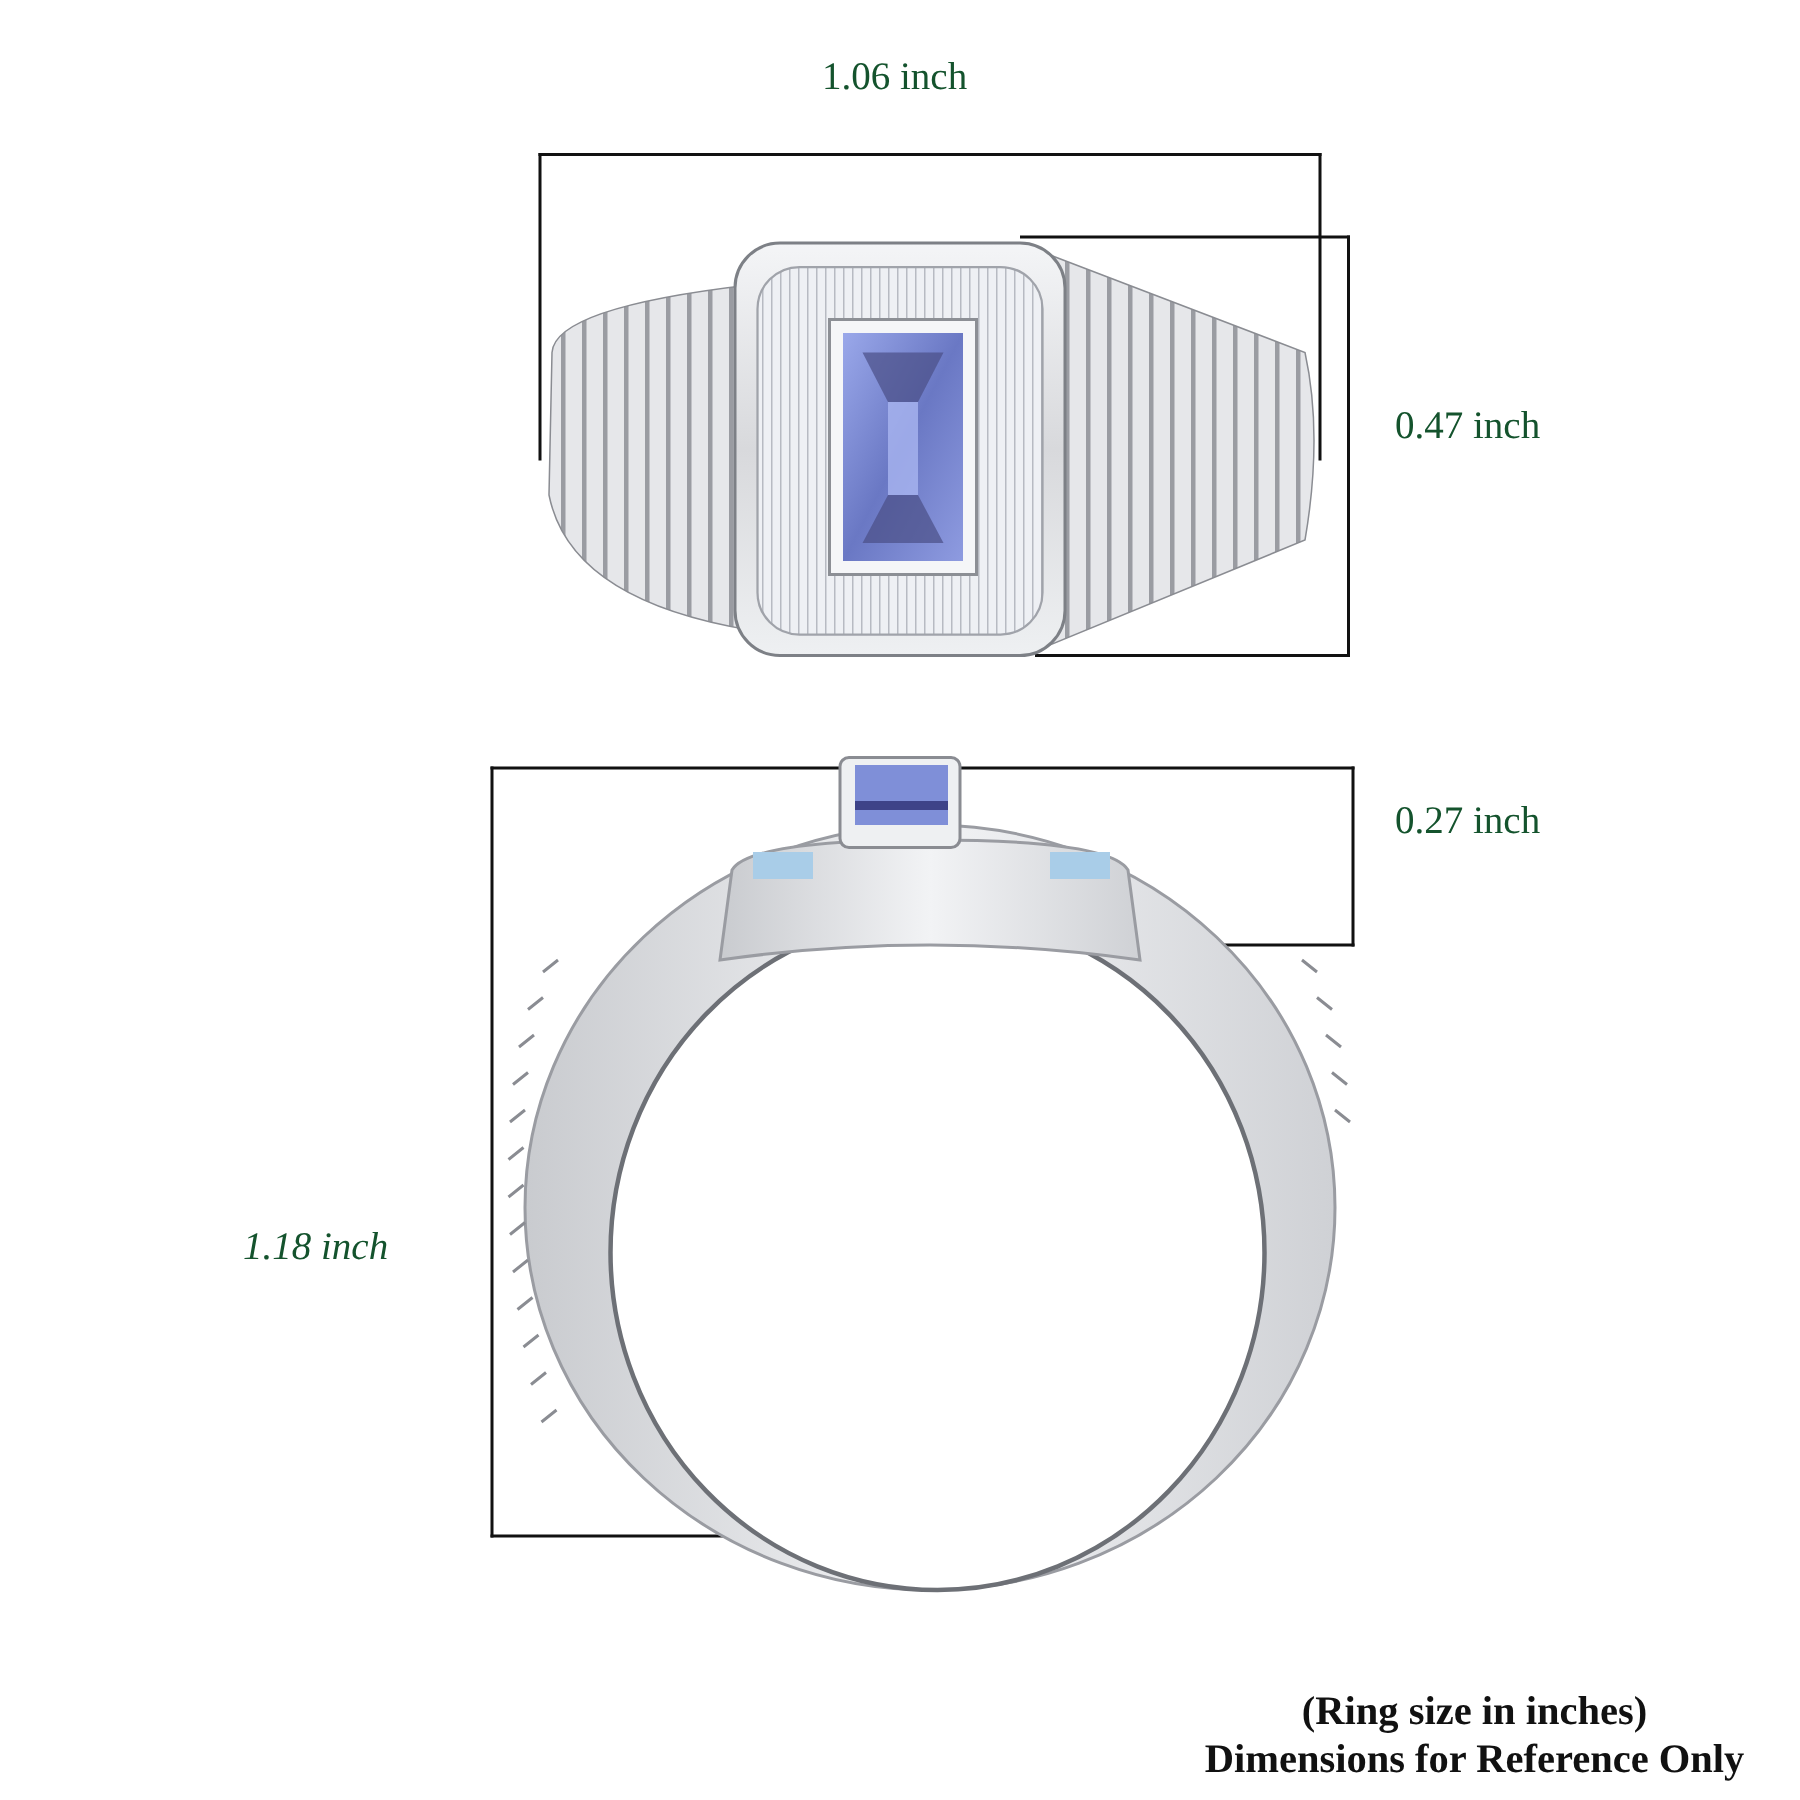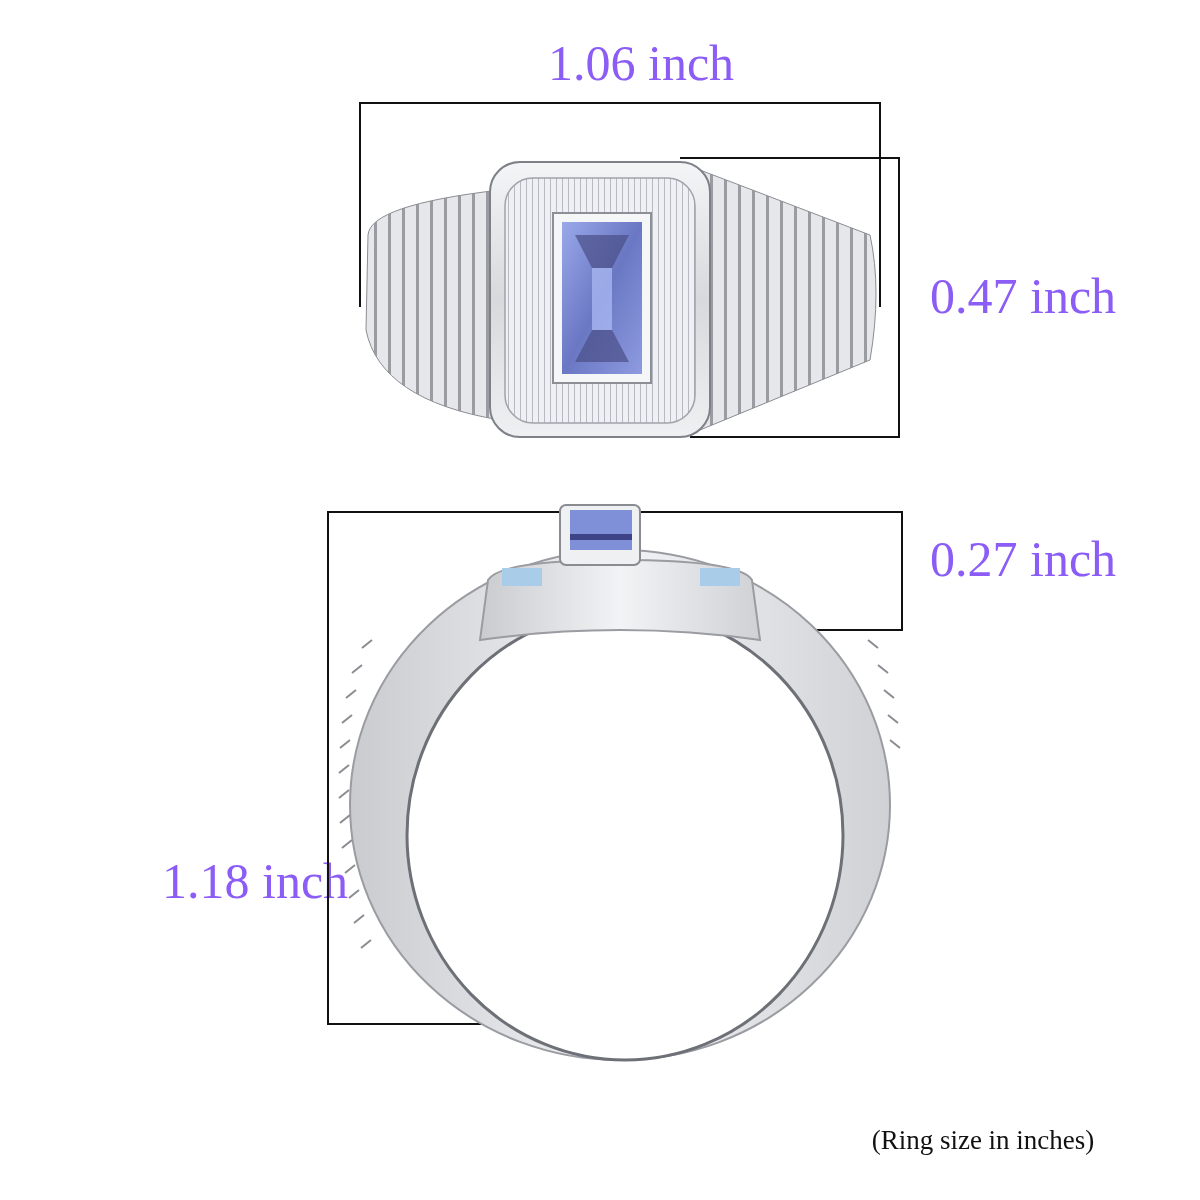--- a/index.html
+++ b/index.html
@@ -1,28 +1,28 @@
 <!DOCTYPE html>
 <html><head>
 <meta charset="utf-8">
 <style>
   html, body { margin:0; padding:0; background:#ffffff; }
   body { width:1200px; height:1200px; position:relative; overflow:hidden; font-family:"Liberation Serif", "DejaVu Serif", serif; color:#111; }
-  .label { position:absolute; font-size:50px; line-height:1; white-space:nowrap; color:#8b5cf6;text-align:right; }
+  .label { position:absolute; font-size:26px; line-height:1; white-space:nowrap; color:#14532d;text-align:right; }
   .line { position:absolute; background:#111; }
-  .note { position:absolute; right:12px; text-align:center; font-weight:normal; font-size:27px; line-height:32px; color:#111; }
+  .note { position:absolute; right:12px; text-align:center; font-weight:bold; font-size:27px; line-height:32px; color:#111; }
   svg { position:absolute; left:0; top:0; }
 </style>
 </head>
 <body>
 
 <div class="label" style="left:548px; top:38px;">1.06 inch</div>
 <div class="label" style="left:930px; top:271px;">0.47 inch</div>
 <div class="label" style="left:930px; top:534px;">0.27 inch</div>
-<div class="label" style="left:162px; top:856px;">1.18 inch</div>
+<div class="label" style="left:162px; top:818px;font-style:italic;">1.18 inch</div>
 
 <div class="line" style="left:359px; top:102px; width:522px; height:2px;"></div>
 <div class="line" style="left:359px; top:102px; width:2px; height:205px;"></div>
 <div class="line" style="left:879px; top:102px; width:2px; height:205px;"></div>
 
 <div class="line" style="left:680px; top:157px; width:220px; height:2px;"></div>
 <div class="line" style="left:898px; top:157px; width:2px; height:281px;"></div>
 <div class="line" style="left:690px; top:436px; width:210px; height:2px;"></div>
 
 <div class="line" style="left:327px; top:511px; width:576px; height:2px;"></div>
@@ -92,13 +92,14 @@
   <rect x="502" y="568" width="40" height="18" fill="#a9cde8"></rect>
   <rect x="700" y="568" width="40" height="18" fill="#a9cde8"></rect>
 
   <rect x="560" y="505" width="80" height="60" rx="6" fill="#eef0f2" stroke="#8a8c92" stroke-width="2"></rect>
   <rect x="570" y="510" width="62" height="40" fill="#7f8fd8"></rect>
   <rect x="570" y="534" width="62" height="6" fill="#3e4388"></rect>
 </svg>
 
 <div class="note" style="right:12px; top:1124px; width:410px;">
   <div>(Ring size in inches)</div>
+  <div>Dimensions for Reference Only</div>
 </div>
 
 </body></html>

